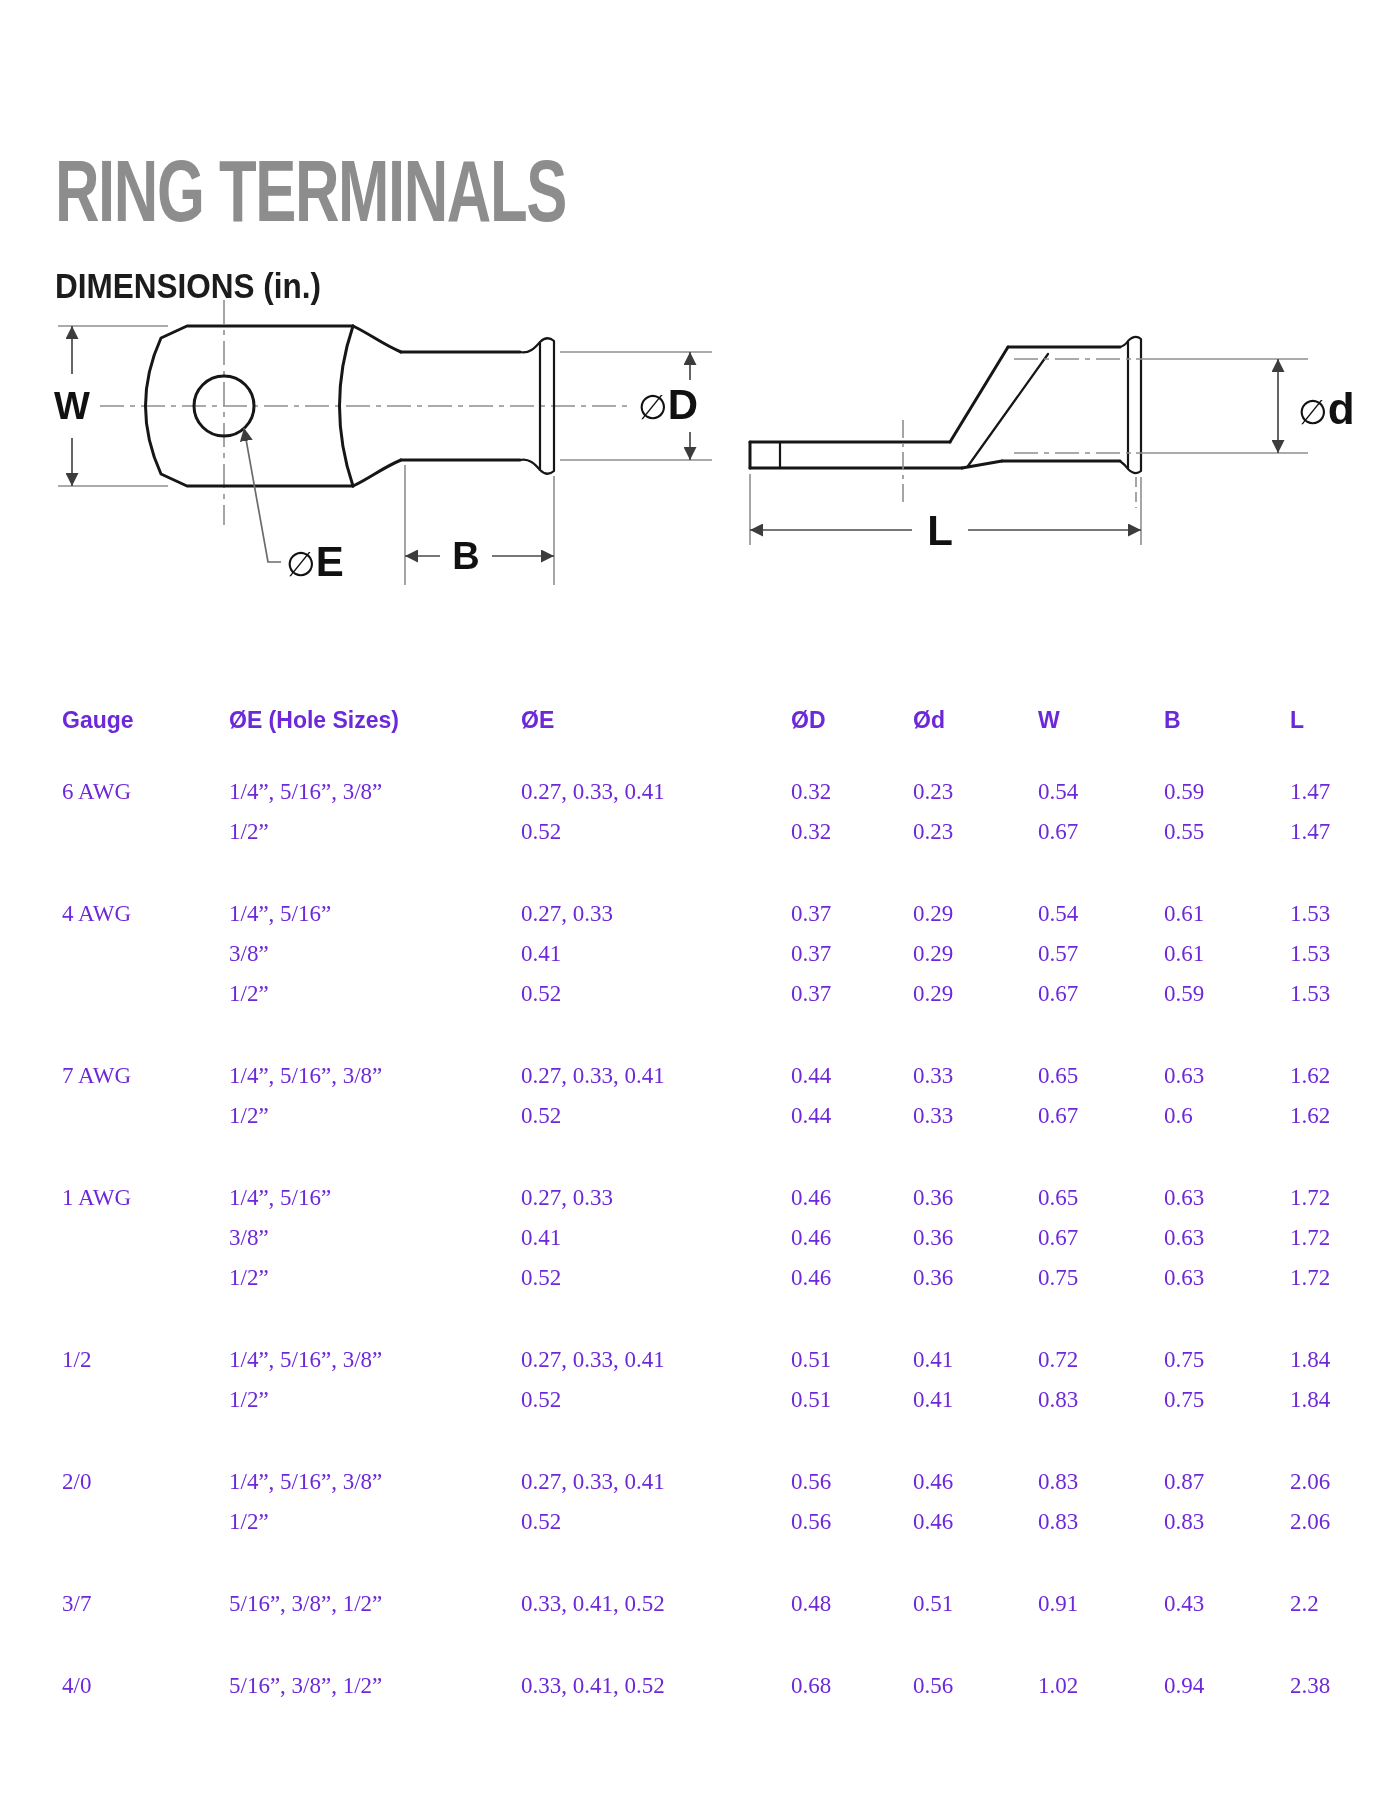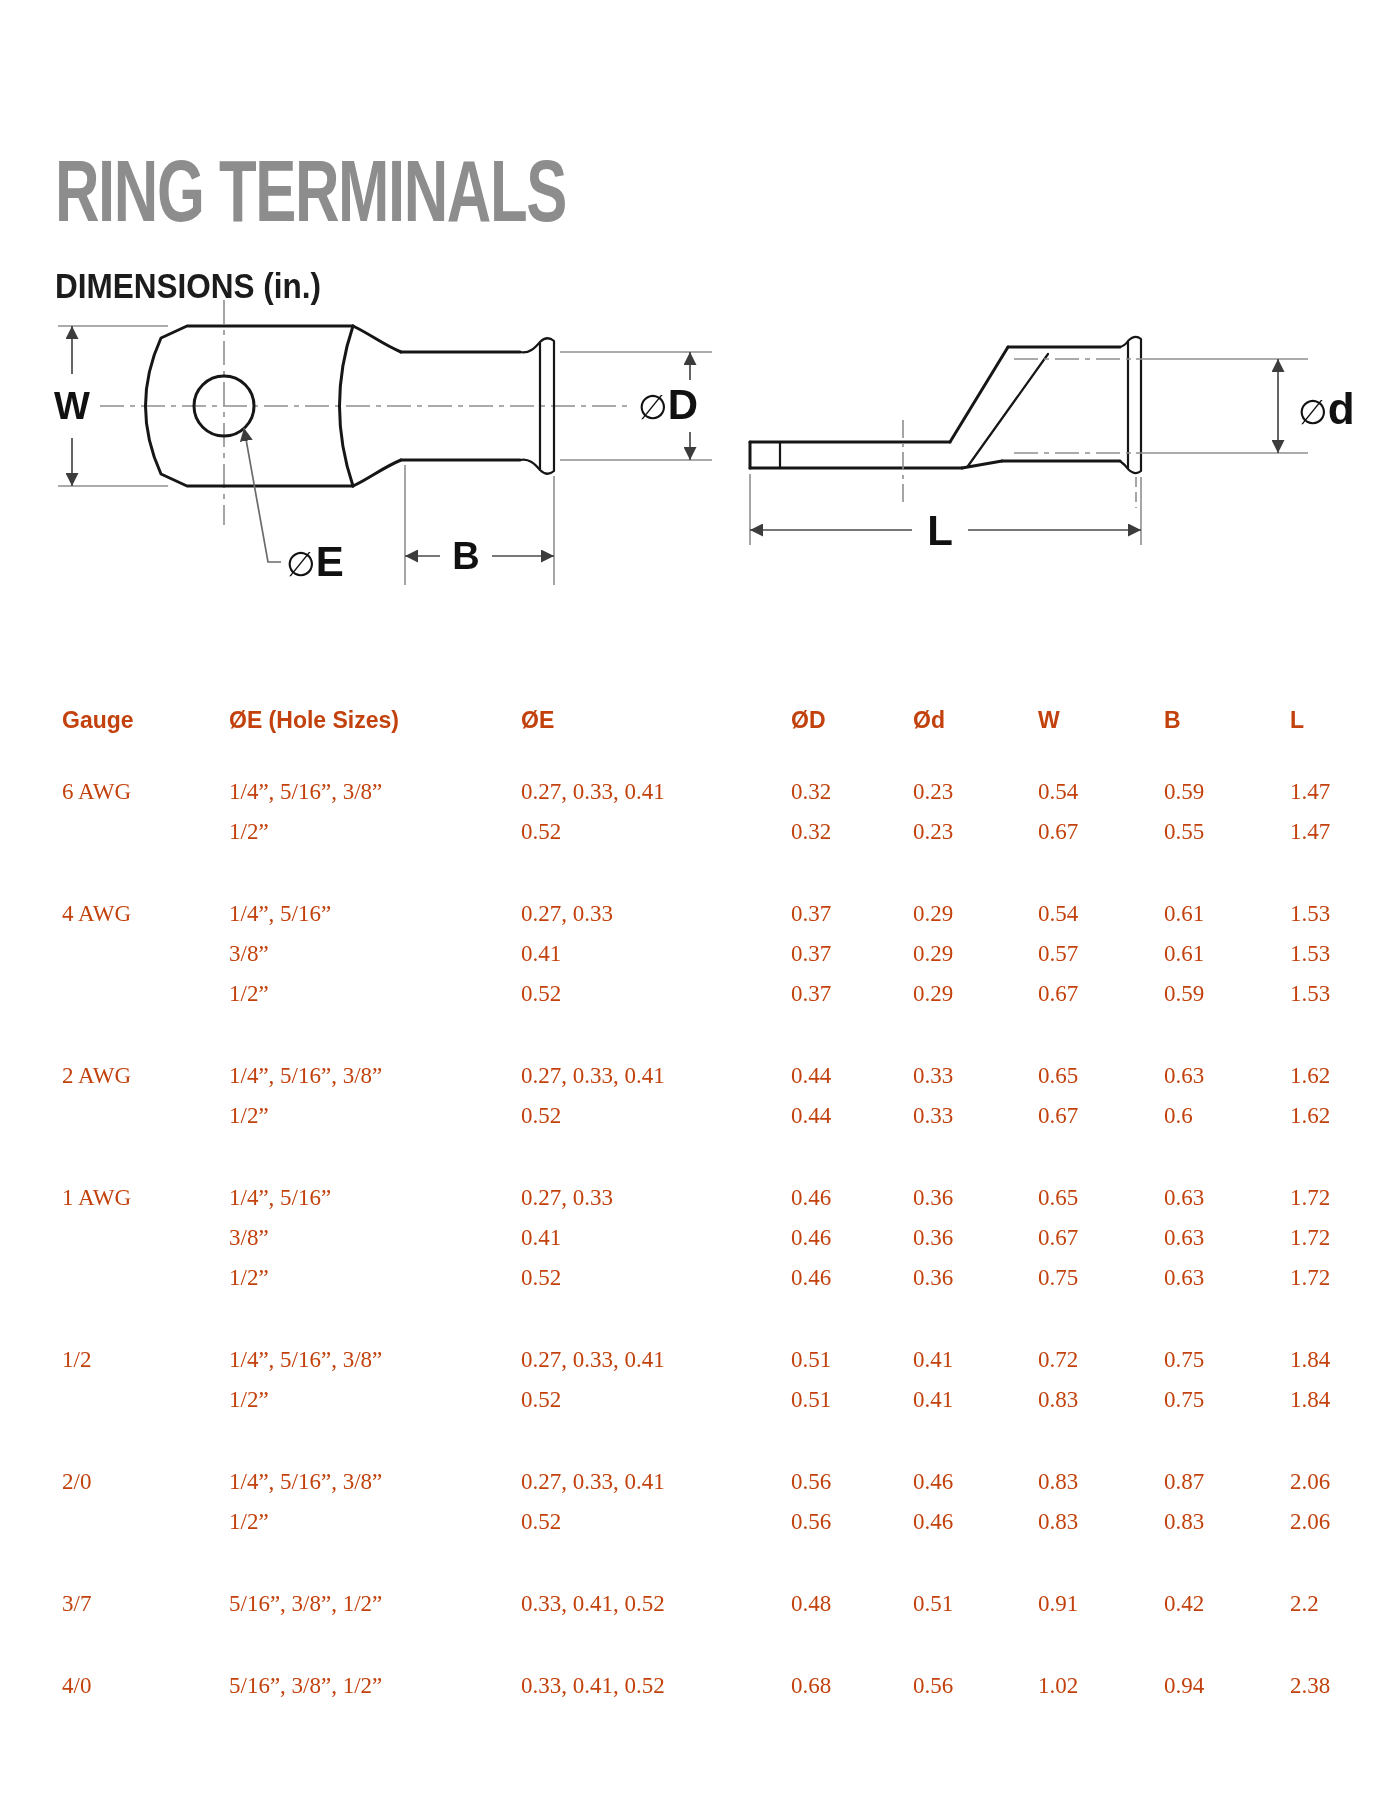--- a/index.html
+++ b/index.html
@@ -31,21 +31,21 @@
   .obj2{stroke:#161616;stroke-width:2.2;fill:none;stroke-linejoin:round;stroke-linecap:round;}
   .cl{stroke:#8f8f8f;stroke-width:1.6;fill:none;stroke-dasharray:24 6 5 6;}
   .ext{stroke:#8f8f8f;stroke-width:1.6;fill:none;}
   .dim{stroke:#4a4a4a;stroke-width:1.7;fill:none;}
   .lead{stroke:#6b6b6b;stroke-width:1.7;fill:none;}
   .dimlabel{fill:#111111;font-family:"Liberation Sans",sans-serif;}
   
   .dim-table{
     position:absolute;left:0;top:700px;width:1400px;
     padding-left:62px;box-sizing:border-box;
-    font-size:23px;color:#c2410c;
+    font-size:23px;color:#6d28d9;
   }
   .t-row{
     display:grid;
     grid-template-columns:167px 292px 270px 122px 125px 126px 126px 1fr;
     height:40px;align-items:center;
   }
   .t-header{font-weight:bold;margin-bottom:32px;}
   .t-group{margin-bottom:42px;font-family:Liberation Serif, serif;}
   .t-cell{white-space:nowrap;}
 </style>
@@ -201,21 +201,21 @@
           <div class="t-cell">0.52</div>
           <div class="t-cell">0.37</div>
           <div class="t-cell">0.29</div>
           <div class="t-cell">0.67</div>
           <div class="t-cell">0.59</div>
           <div class="t-cell">1.53</div>
         </div>
       </div>
       <div class="t-group">
         <div class="t-row">
-          <div class="t-cell">2 AWG</div>
+          <div class="t-cell">7 AWG</div>
           <div class="t-cell">1/4”, 5/16”, 3/8”</div>
           <div class="t-cell">0.27, 0.33, 0.41</div>
           <div class="t-cell">0.44</div>
           <div class="t-cell">0.33</div>
           <div class="t-cell">0.65</div>
           <div class="t-cell">0.63</div>
           <div class="t-cell">1.62</div>
         </div>
         <div class="t-row">
           <div class="t-cell"></div>
@@ -305,21 +305,21 @@
         </div>
       </div>
       <div class="t-group">
         <div class="t-row">
           <div class="t-cell">3/7</div>
           <div class="t-cell">5/16”, 3/8”, 1/2”</div>
           <div class="t-cell">0.33, 0.41, 0.52</div>
           <div class="t-cell">0.48</div>
           <div class="t-cell">0.51</div>
           <div class="t-cell">0.91</div>
-          <div class="t-cell">0.42</div>
+          <div class="t-cell">0.43</div>
           <div class="t-cell">2.2</div>
         </div>
       </div>
       <div class="t-group">
         <div class="t-row">
           <div class="t-cell">4/0</div>
           <div class="t-cell">5/16”, 3/8”, 1/2”</div>
           <div class="t-cell">0.33, 0.41, 0.52</div>
           <div class="t-cell">0.68</div>
           <div class="t-cell">0.56</div>

